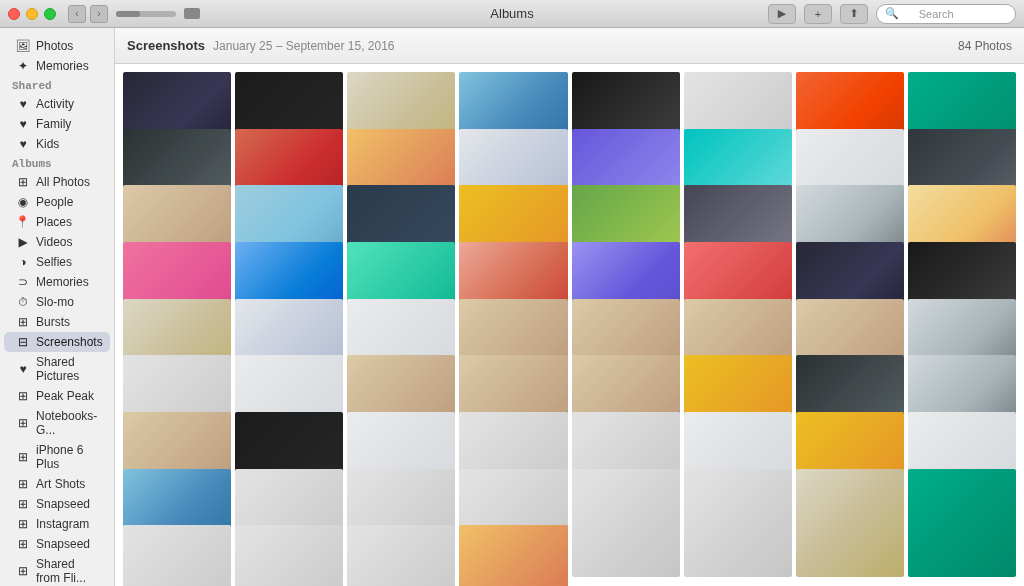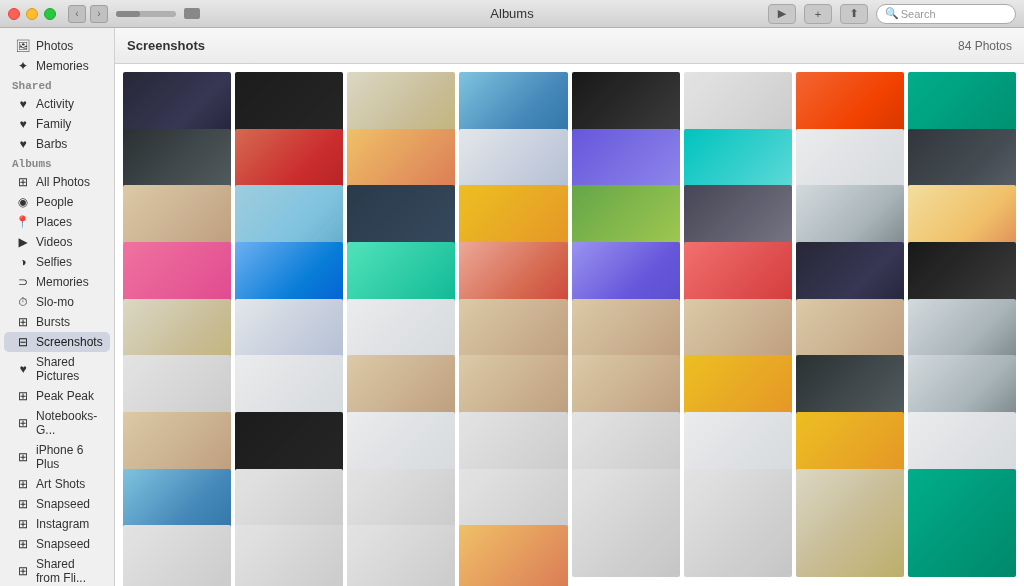--- a/index.html
+++ b/index.html
@@ -289,21 +289,21 @@
     </div>
     <div class="window-icon"></div>
   </div>
   <span class="title-text">Albums</span>
   <div class="titlebar-right">
     <div class="tb-btn">▶</div>
     <div class="tb-btn">+</div>
     <div class="tb-btn">⬆</div>
     <div class="search-box">
       <span>🔍</span>
-      <span style="margin-left:2px">Search</span>
+      <span style="margin-left:20px">Search</span>
     </div>
   </div>
 </div>
 
 <div class="app-content">
 
   <div class="sidebar">
 
     <div class="sidebar-item">
       <span class="sidebar-icon">🖼</span>
@@ -318,21 +318,21 @@
     <div class="sidebar-item">
       <span class="sidebar-icon">♥</span>
       <span>Activity</span>
     </div>
     <div class="sidebar-item">
       <span class="sidebar-icon">♥</span>
       <span>Family</span>
     </div>
     <div class="sidebar-item">
       <span class="sidebar-icon">♥</span>
-      <span>Barbs</span>
+      <span>Kids</span>
     </div>
 
     <div class="sidebar-section-header">Albums</div>
     <div id="albums-list">
         <div class="sidebar-item">
           <span class="sidebar-icon">⊞</span>
           <span>All Photos</span>
         </div>
         <div class="sidebar-item">
           <span class="sidebar-icon">◉</span>
@@ -402,20 +402,21 @@
           <span class="sidebar-icon">⊞</span>
           <span>Shared from Fli...</span>
         </div>
       </div>
   </div>
 
   <div class="main-area">
 
     <div class="toolbar">
       <span class="album-title">Screenshots</span>
+      <span class="album-date">January 25 – September 15, 2016</span>
       <span class="photo-count">84 Photos</span>
     </div>
 
     <div class="photo-grid" id="photo-grid">
     <div class="photo-thumb t1"></div>
         <div class="photo-thumb t2"></div>
         <div class="photo-thumb t3"></div>
         <div class="photo-thumb t4"></div>
         <div class="photo-thumb t5"></div>
         <div class="photo-thumb t6"></div>

